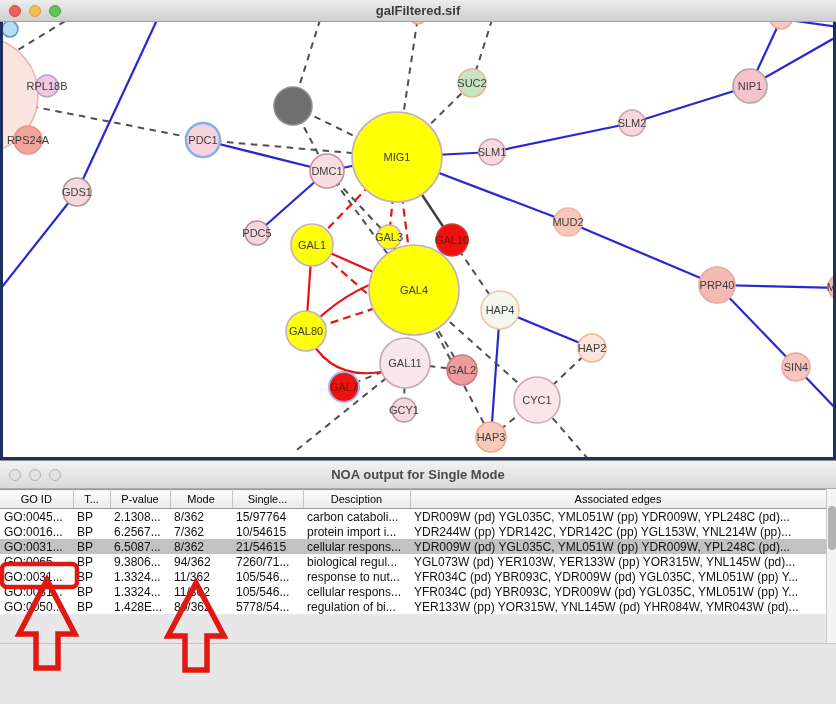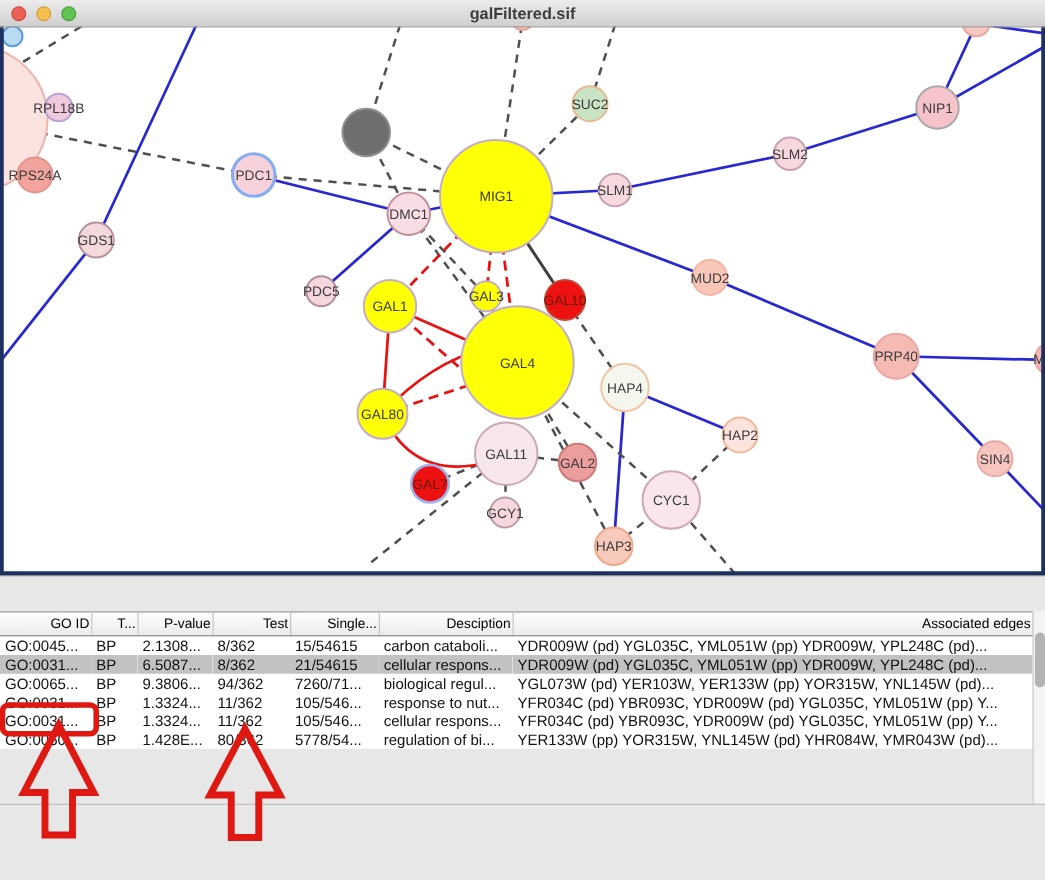--- a/index.html
+++ b/index.html
@@ -26,21 +26,21 @@
                 background:#e7e7e7;border-top:1px solid #8a8a8a;z-index:10;}
   #table-titlebar{position:absolute;left:0;top:0;width:100%;height:27px;
                   background:linear-gradient(#f2f2f2,#d9d9d9);
                   border-bottom:1px solid #ababab;}
   #table-titlebar .title-text{top:6px;font-weight:bold;color:#4a4a4a;}
   #noa-table{position:absolute;left:0;top:28px;width:826px;border-collapse:collapse;
              table-layout:fixed;font-size:12px;color:#111;background:#fff;}
   #noa-table th{height:16px;font-size:11px;font-weight:normal;color:#000;
                 background:linear-gradient(#fdfdfd,#ebebeb);
                 border-top:1px solid #9a9a9a;border-bottom:1px solid #9a9a9a;
-                border-right:1px solid #c4c4c4;overflow:hidden;white-space:nowrap;text-align:right;}
+                border-right:1px solid #c4c4c4;overflow:hidden;white-space:nowrap;}
   #noa-table td{height:15px;padding:0 0 0 4px;overflow:hidden;white-space:nowrap;
                 border:none;}
   #noa-table tr.selected td{background:#c2c2c2;}
   #scrollbar{position:absolute;right:0;top:28px;width:10px;height:154px;
              background:#f4f4f4;border-left:1px solid #c9c9c9;box-sizing:border-box;}
   #scroll-thumb{position:absolute;left:1px;top:17px;width:8px;height:44px;
                 border-radius:4px;background:#b3b3b3;}
   #table-bottom{position:absolute;left:0;top:182px;width:836px;height:62px;
                 background:#e7e7e7;border-top:1px solid #c2c2c2;}
 
@@ -180,51 +180,68 @@
       <div class="lights">
         <div class="light red"></div>
         <div class="light yellow"></div>
         <div class="light green"></div>
       </div>
       <div class="title-text">galFiltered.sif</div>
     </div>
   </div>
 
   <div id="table-window">
+    <div id="table-titlebar" class="titlebar" style="height:27px">
+      <div class="lights" style="top:8px">
+        <div class="light inactive"></div>
+        <div class="light inactive"></div>
+        <div class="light inactive"></div>
+      </div>
+      <div class="title-text">NOA output for Single Mode</div>
+    </div>
 
     <table id="noa-table">
       <colgroup id="noa-colgroup">
           <col style="width: 73px;">
           <col style="width: 37px;">
           <col style="width: 60px;">
           <col style="width: 62px;">
           <col style="width: 71px;">
           <col style="width: 107px;">
           <col style="width: 416px;">
         </colgroup>
       <thead>
           <tr id="noa-header-row">
             <th>GO ID</th>
             <th>T...</th>
             <th>P-value</th>
-            <th>Test</th>
+            <th>Mode</th>
             <th>Single...</th>
             <th>Desciption</th>
             <th>Associated edges</th>
           </tr>
         </thead>
       <tbody id="noa-body">
           <tr>
             <td>GO:0045...</td>
             <td>BP</td>
             <td>2.1308...</td>
             <td>8/362</td>
-            <td>15/54615</td>
+            <td>15/97764</td>
             <td>carbon cataboli...</td>
             <td>YDR009W (pd) YGL035C, YML051W (pp) YDR009W, YPL248C (pd)...</td>
+          </tr>
+          <tr>
+            <td>GO:0016...</td>
+            <td>BP</td>
+            <td>6.2567...</td>
+            <td>7/362</td>
+            <td>10/54615</td>
+            <td>protein import i...</td>
+            <td>YDR244W (pp) YDR142C, YDR142C (pp) YGL153W, YNL214W (pp)...</td>
           </tr>
           <tr class="selected">
             <td>GO:0031...</td>
             <td>BP</td>
             <td>6.5087...</td>
             <td>8/362</td>
             <td>21/54615</td>
             <td>cellular respons...</td>
             <td>YDR009W (pd) YGL035C, YML051W (pp) YDR009W, YPL248C (pd)...</td>
           </tr>

